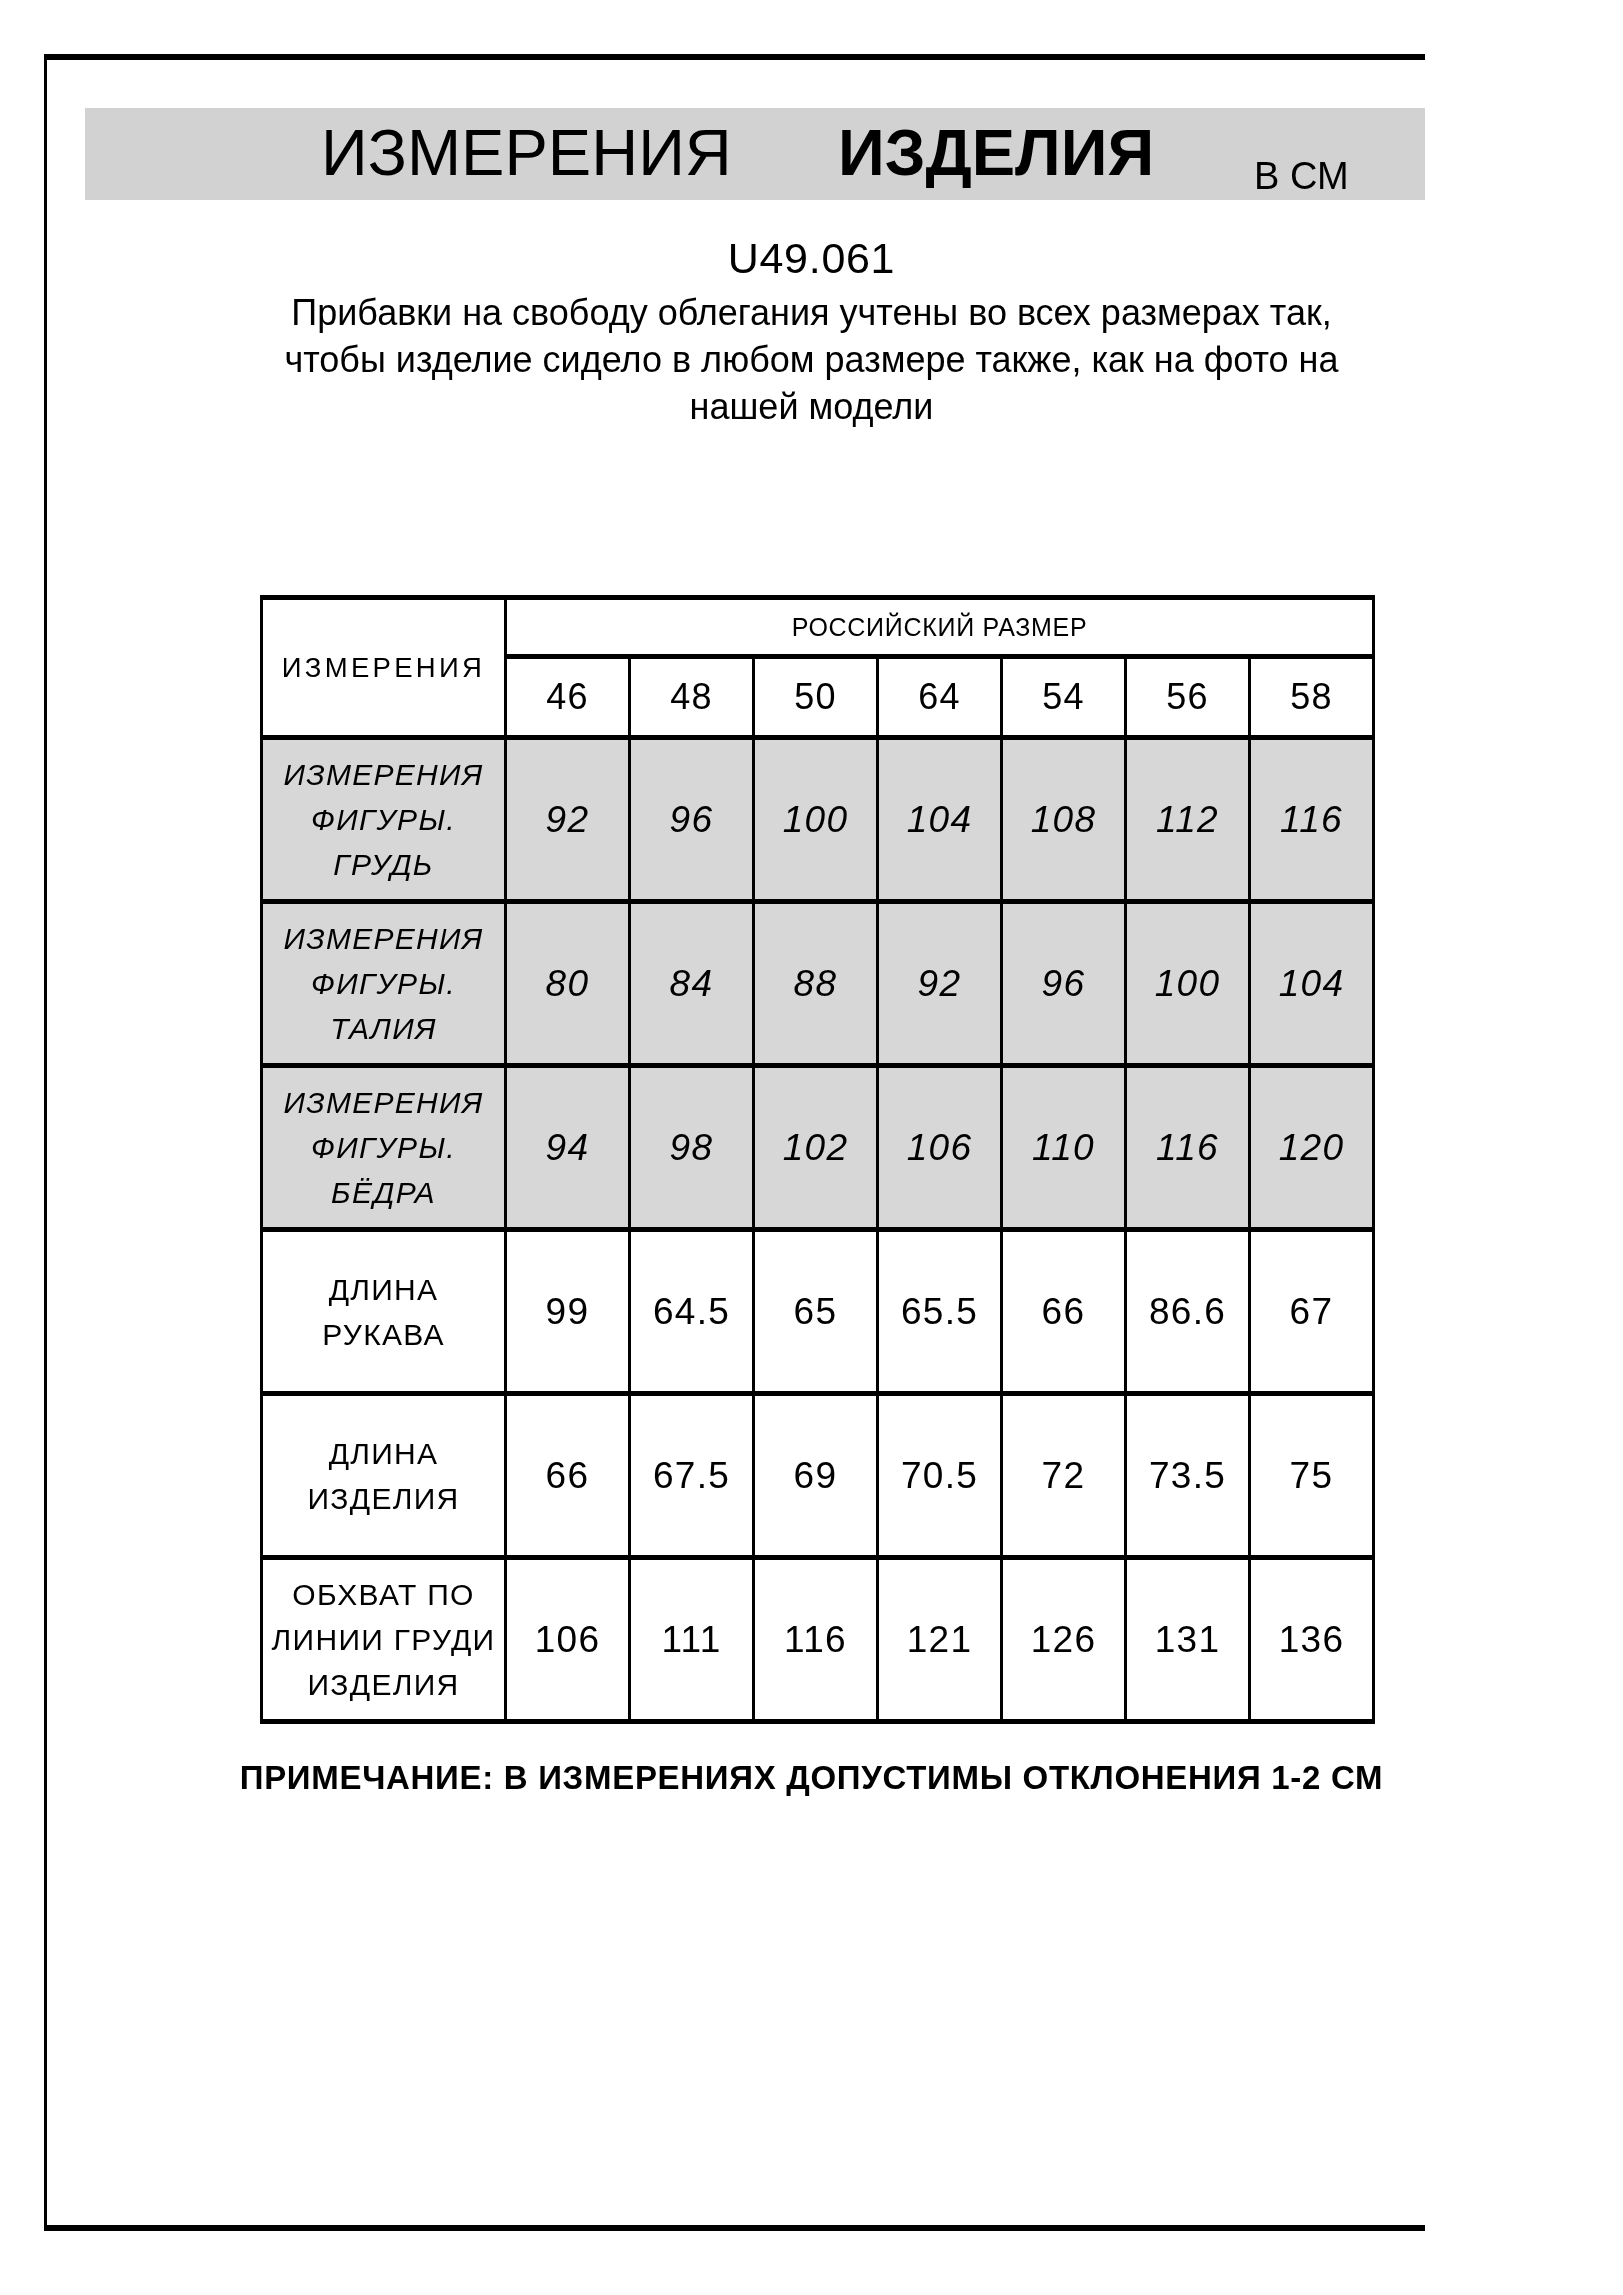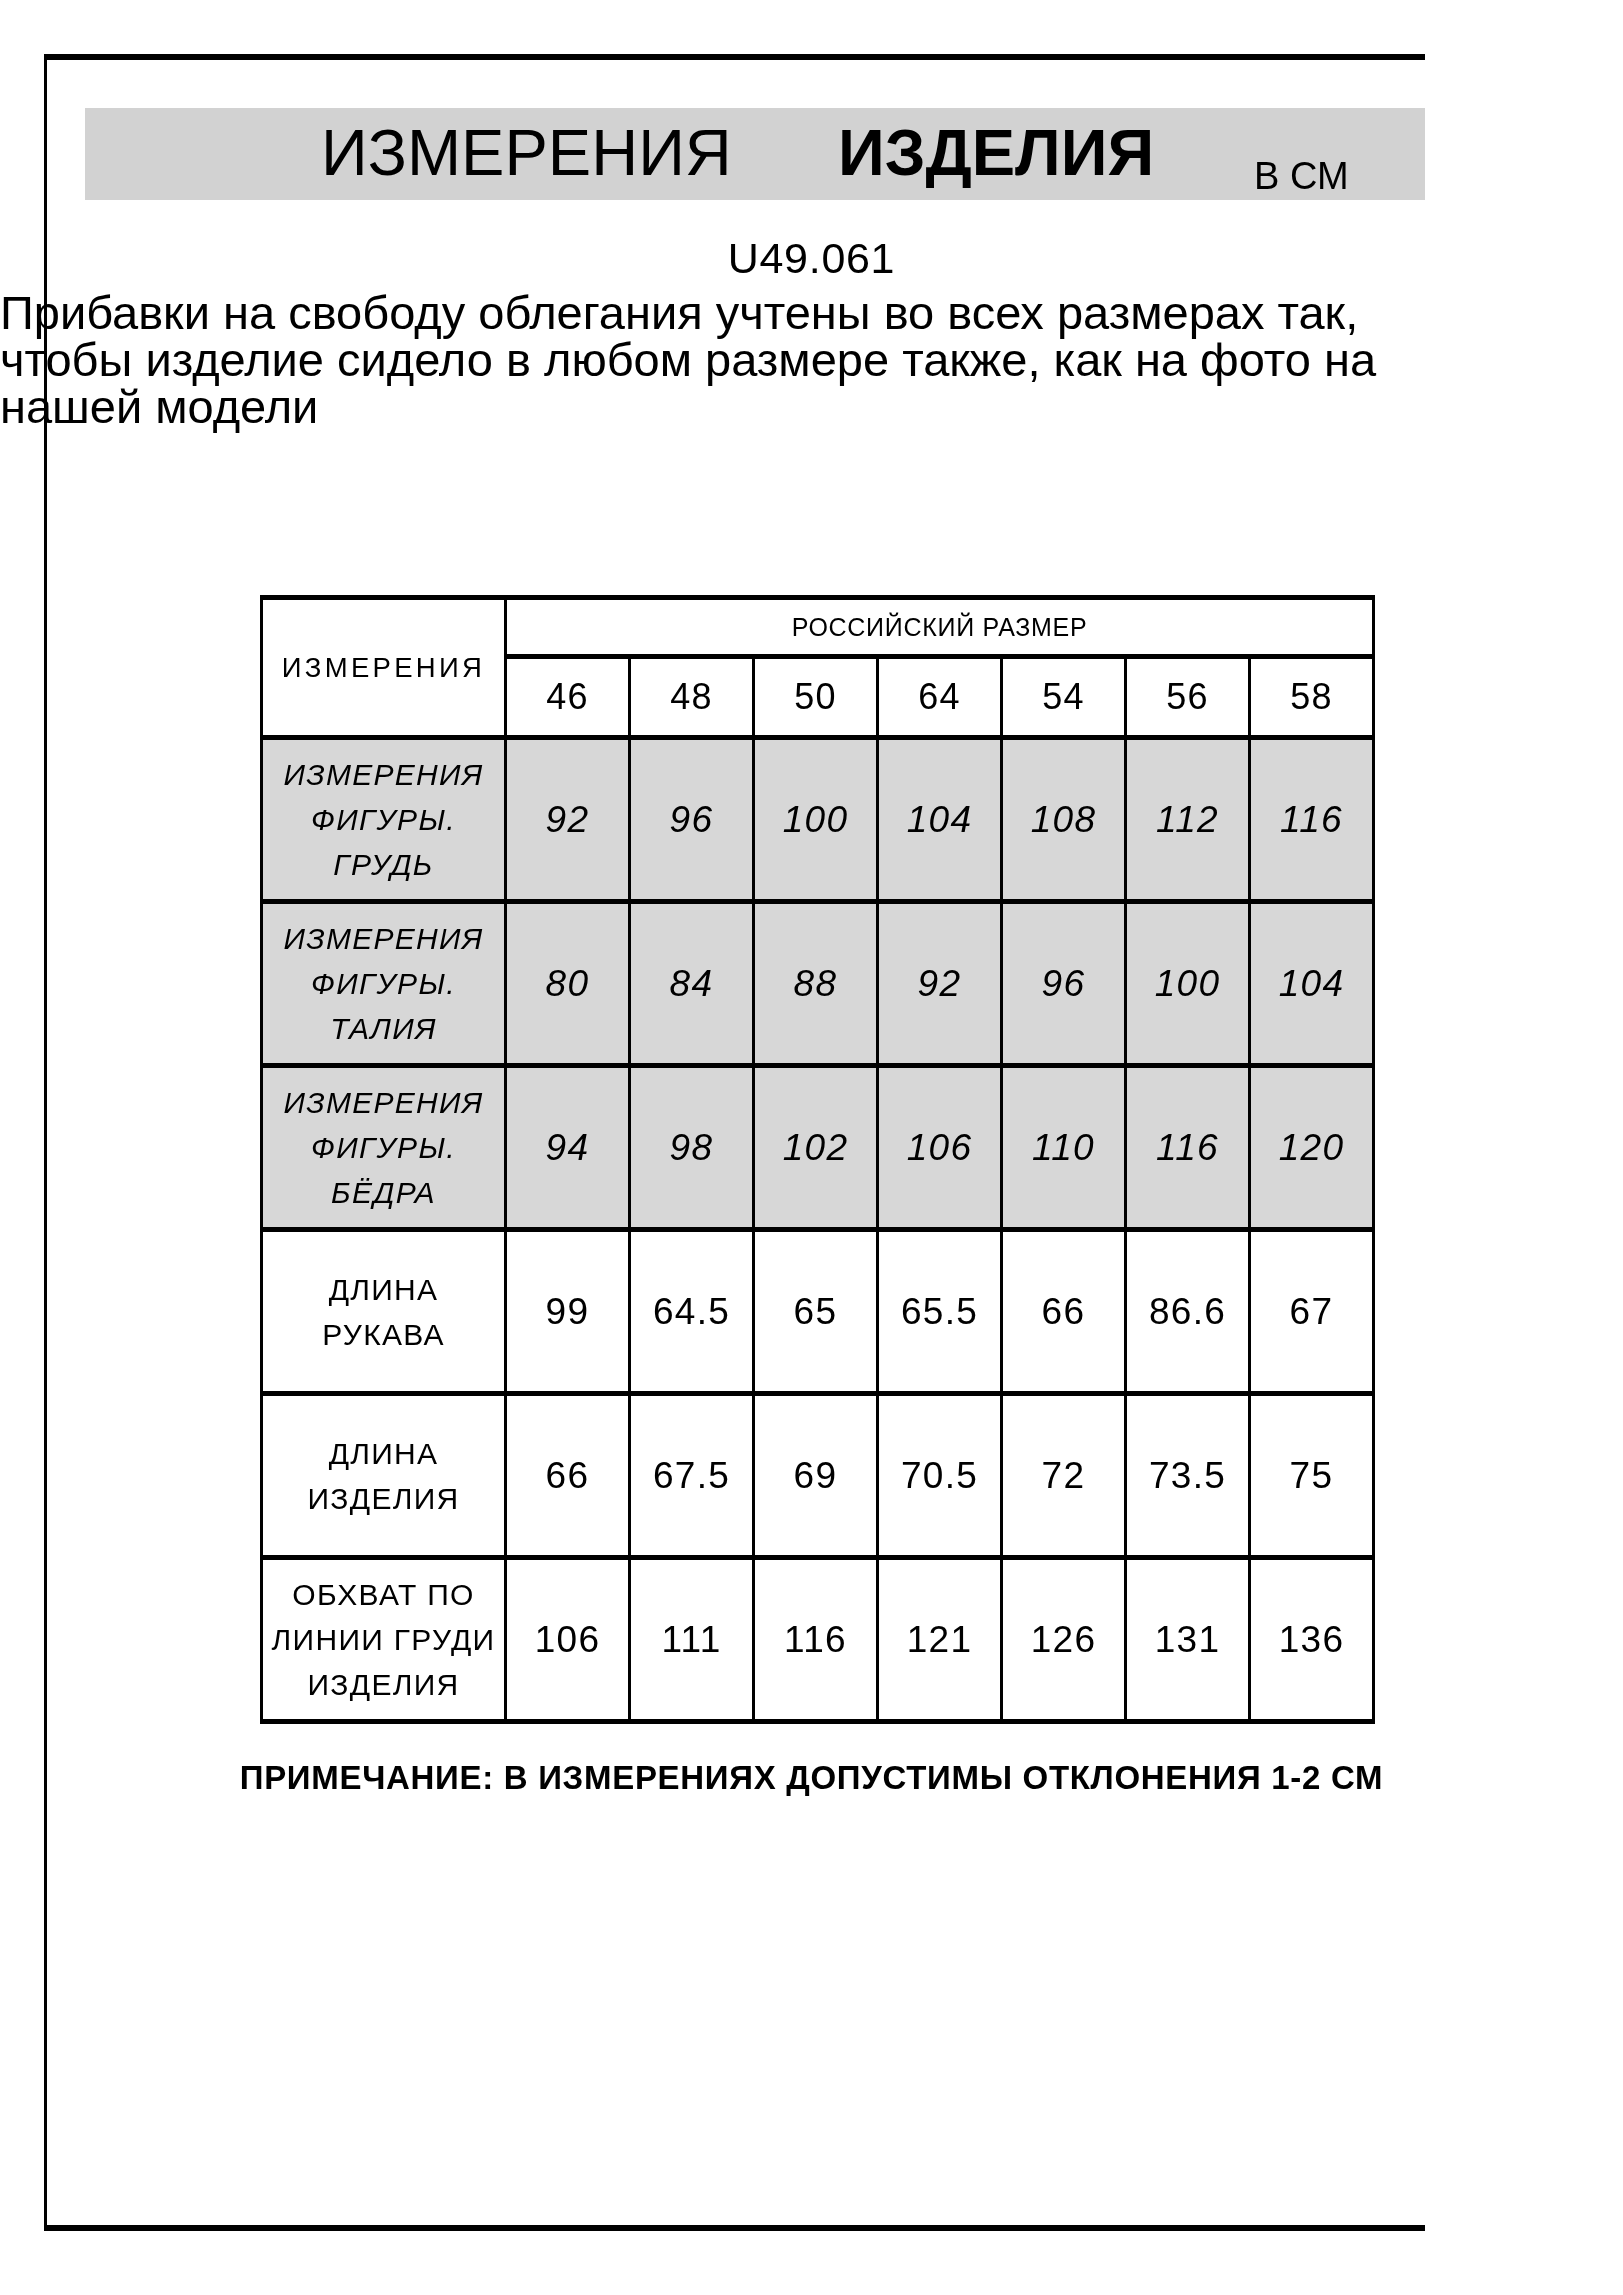--- a/index.html
+++ b/index.html
@@ -70,22 +70,22 @@
     text-align: center;
     font-size: 43px;
     font-weight: 400;
     letter-spacing: 0.7px;
   }
   .fit-note {
     position: absolute;
     left: 0;
     top: 289px;
     width: 1623px;
-    text-align: left;
-    font-size: 47px;
+    text-align: center;
+    font-size: 36px;
     line-height: 47px;
     white-space: pre-line;
   }
   
   table.size-table {
     position: absolute;
     left: 260px;
     top: 595px;
     width: 1109px;
     border-collapse: collapse;

